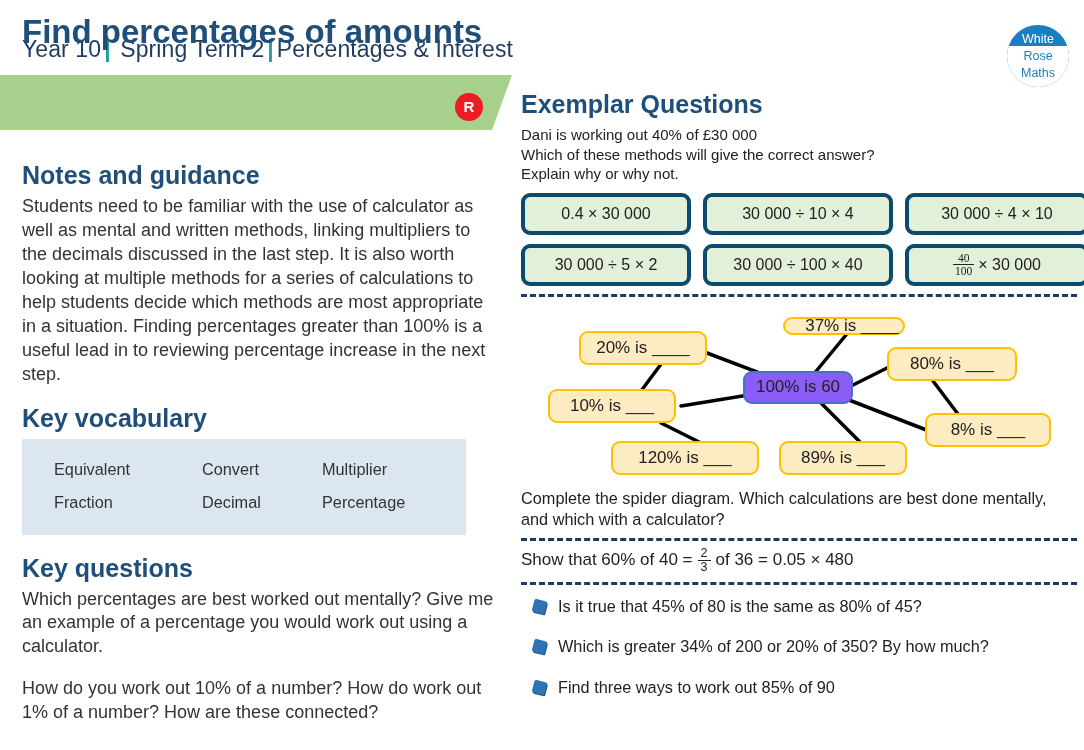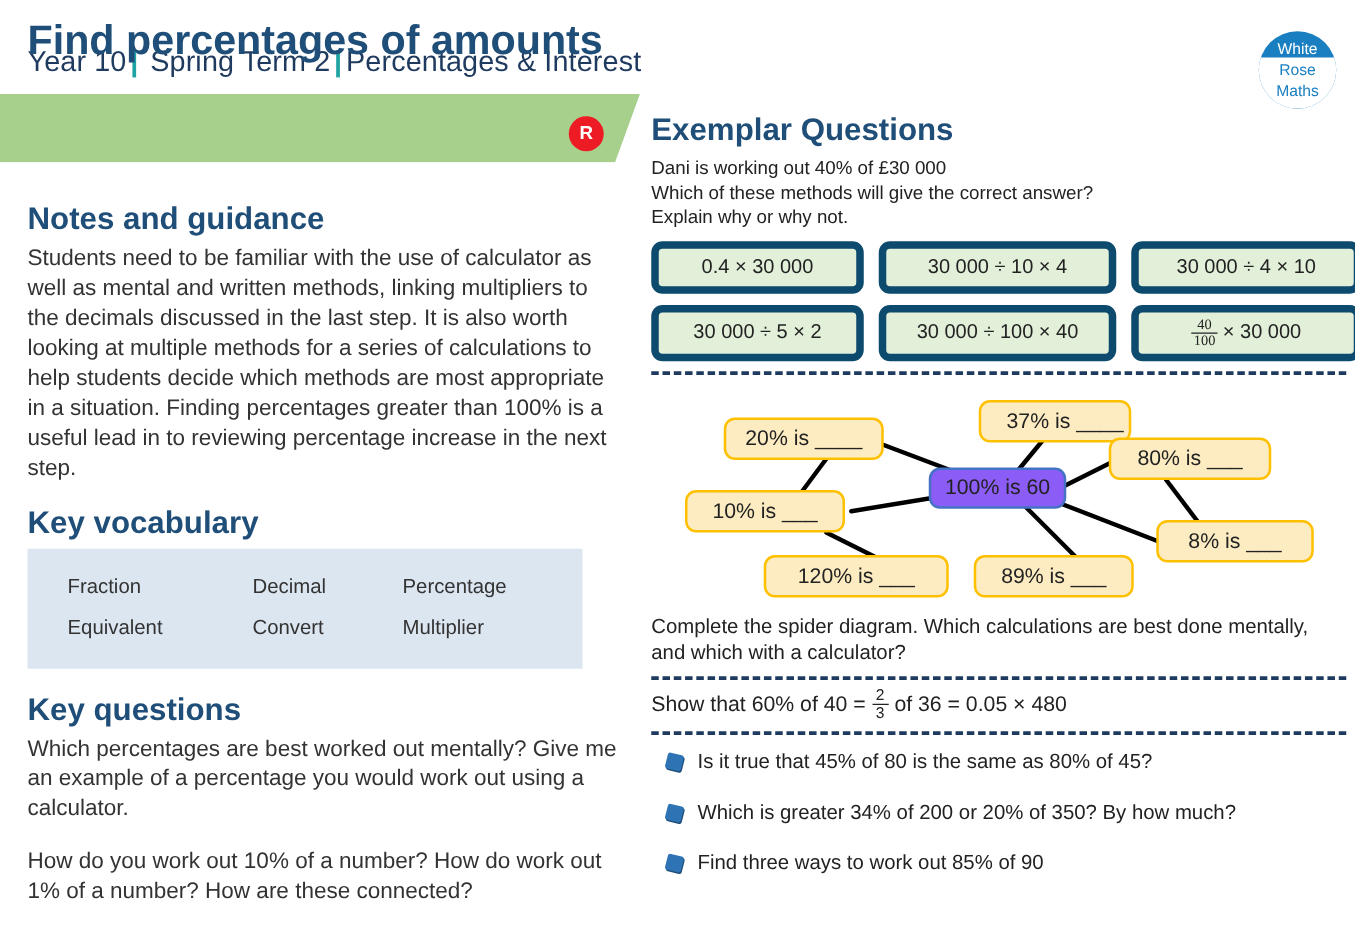--- a/index.html
+++ b/index.html
@@ -159,21 +159,21 @@
 
   
   #method-grid {
     display: grid;
     grid-template-columns: 170px 190px 184px;
     gap: 9px 12px;
     margin-top: 9px;
   }
   .method-box {
     background: #e2efd9;
-    border: 6px solid #0c4a6e;
+    border: 4px solid #0c4a6e;
     border-radius: 9px;
     min-height: 42px;
     display: flex;
     align-items: center;
     justify-content: center;
     font-size: 16px;
     color: #222222;
     text-align: center;
     padding: 4px 6px;
     box-sizing: border-box;
@@ -298,28 +298,28 @@
 <div id="r-badge">R</div>
 
 <div id="left-col">
 
   <h2 class="sec-heading">Notes and guidance</h2>
   <p class="body-text" id="notes-body">Students need to be familiar with the use of calculator as well as mental and written methods, linking multipliers to the decimals discussed in the last step.  It is also worth looking at multiple methods for a series of calculations to help students decide which methods are most appropriate in a situation.  Finding percentages greater than 100% is a useful lead in to reviewing percentage increase in the next step.</p>
 
   <h2 class="sec-heading">Key vocabulary</h2>
   <div id="vocab-table">
     <div class="vocab-row">
+      <div class="vocab-cell c0">Equivalent</div>
+      <div class="vocab-cell c1">Convert</div>
+      <div class="vocab-cell c2">Multiplier</div>
+    </div>
+    <div class="vocab-row">
       <div class="vocab-cell c0">Fraction</div>
       <div class="vocab-cell c1">Decimal</div>
       <div class="vocab-cell c2">Percentage</div>
-    </div>
-    <div class="vocab-row">
-      <div class="vocab-cell c0">Equivalent</div>
-      <div class="vocab-cell c1">Convert</div>
-      <div class="vocab-cell c2">Multiplier</div>
     </div>
   </div>
 
   <h2 class="sec-heading" id="kq-heading">Key questions</h2>
   <p class="body-text kq-para">Which percentages are best worked out mentally?  Give me an example of a percentage you would work out using a calculator.</p>
   <p class="body-text kq-para">How do you work out 10% of a number? How do work out 1% of a number?  How are these connected?</p>
 </div>
 
 <div id="right-col">
 
@@ -366,21 +366,21 @@
         <line x1="328" y1="97" x2="408" y2="128"></line>
         <line x1="152" y1="45" x2="120" y2="88"></line>
         <line x1="140" y1="120" x2="186" y2="143"></line>
         <line x1="412" y1="78" x2="440" y2="115"></line>
       </g>
     </svg>
 
     <div class="node center" style="left:222px; top:68px; width:110px; height:33px;">100% is 60</div>
 
     <div class="node" style="left:58px;  top:28px;  width:128px; height:34px;">20% is ____</div>
-    <div class="node" style="left:262px; top:14px;  width:122px; height:34px;padding-left:16px;">37% is ____</div>
+    <div class="node" style="left:262px; top:14px;  width:122px; height:18px;padding-left:16px;">37% is ____</div>
     <div class="node" style="left:366px; top:44px;  width:130px; height:34px;">80% is ___</div>
     <div class="node" style="left:27px;  top:86px;  width:128px; height:34px;">10% is ___</div>
     <div class="node" style="left:404px; top:110px; width:126px; height:34px;">8% is ___</div>
     <div class="node" style="left:90px;  top:138px; width:148px; height:34px;">120% is ___</div>
     <div class="node" style="left:258px; top:138px; width:128px; height:34px;">89% is ___</div>
   </div>
 
   <p class="ex-caption">Complete the spider diagram.  Which calculations are best done mentally, and which with a calculator?</p>
 
   <hr class="dashed-rule">

